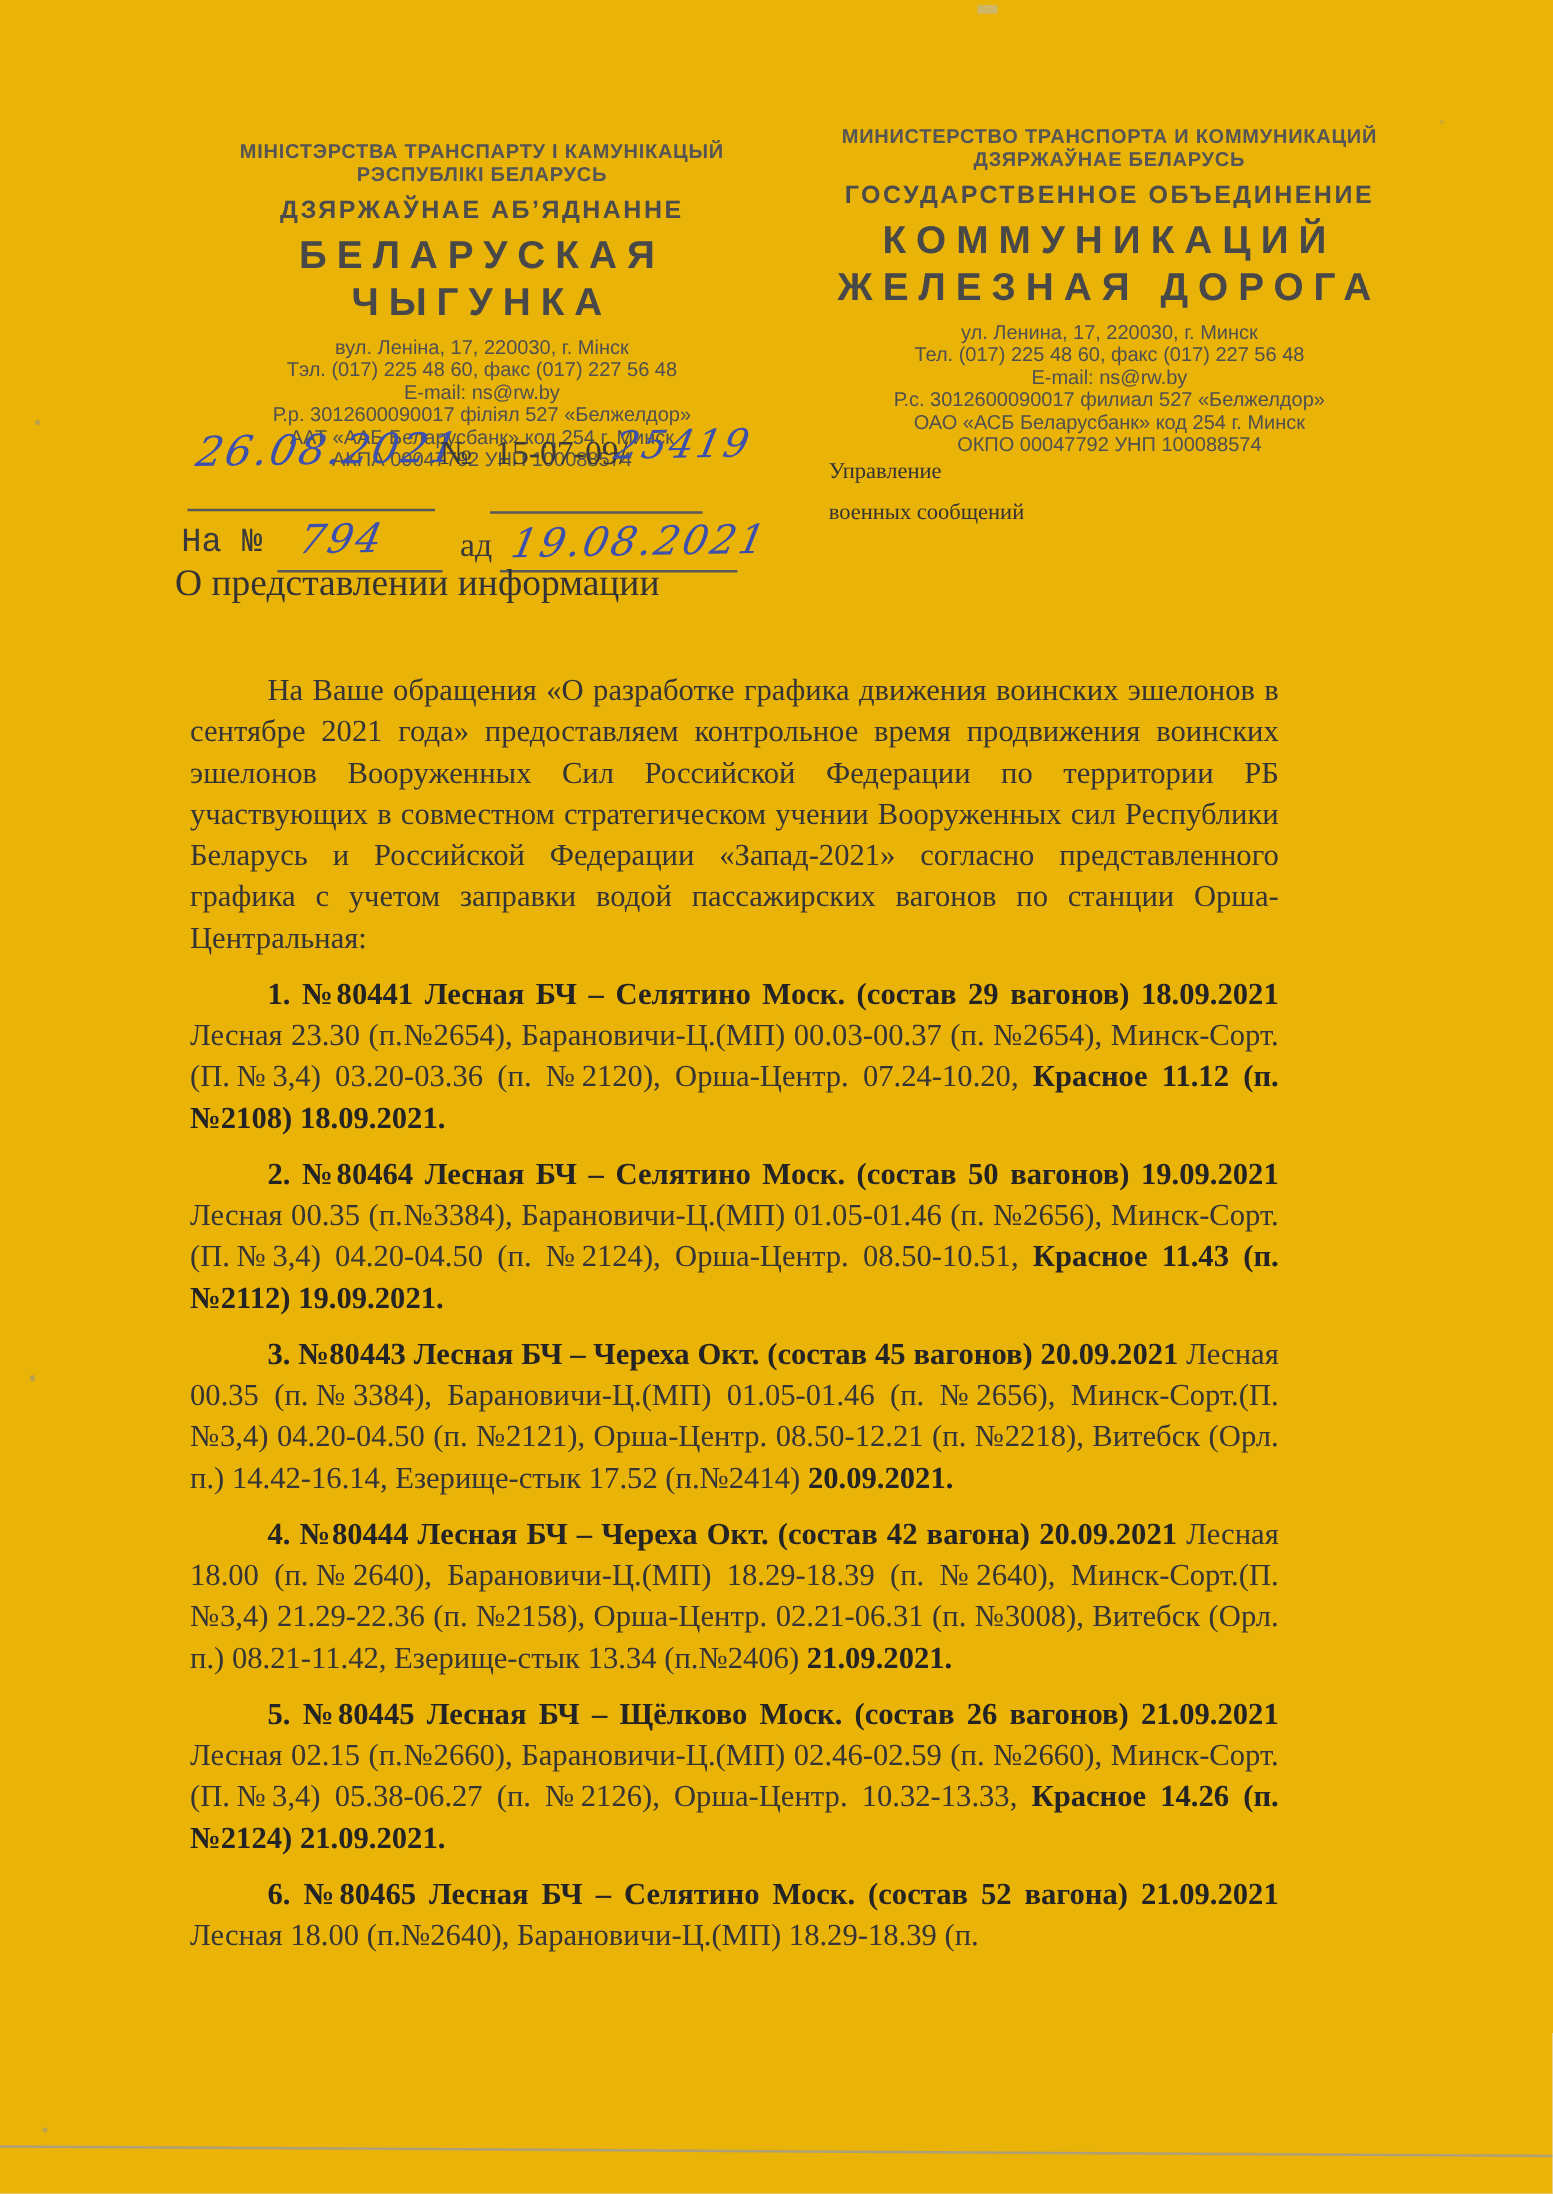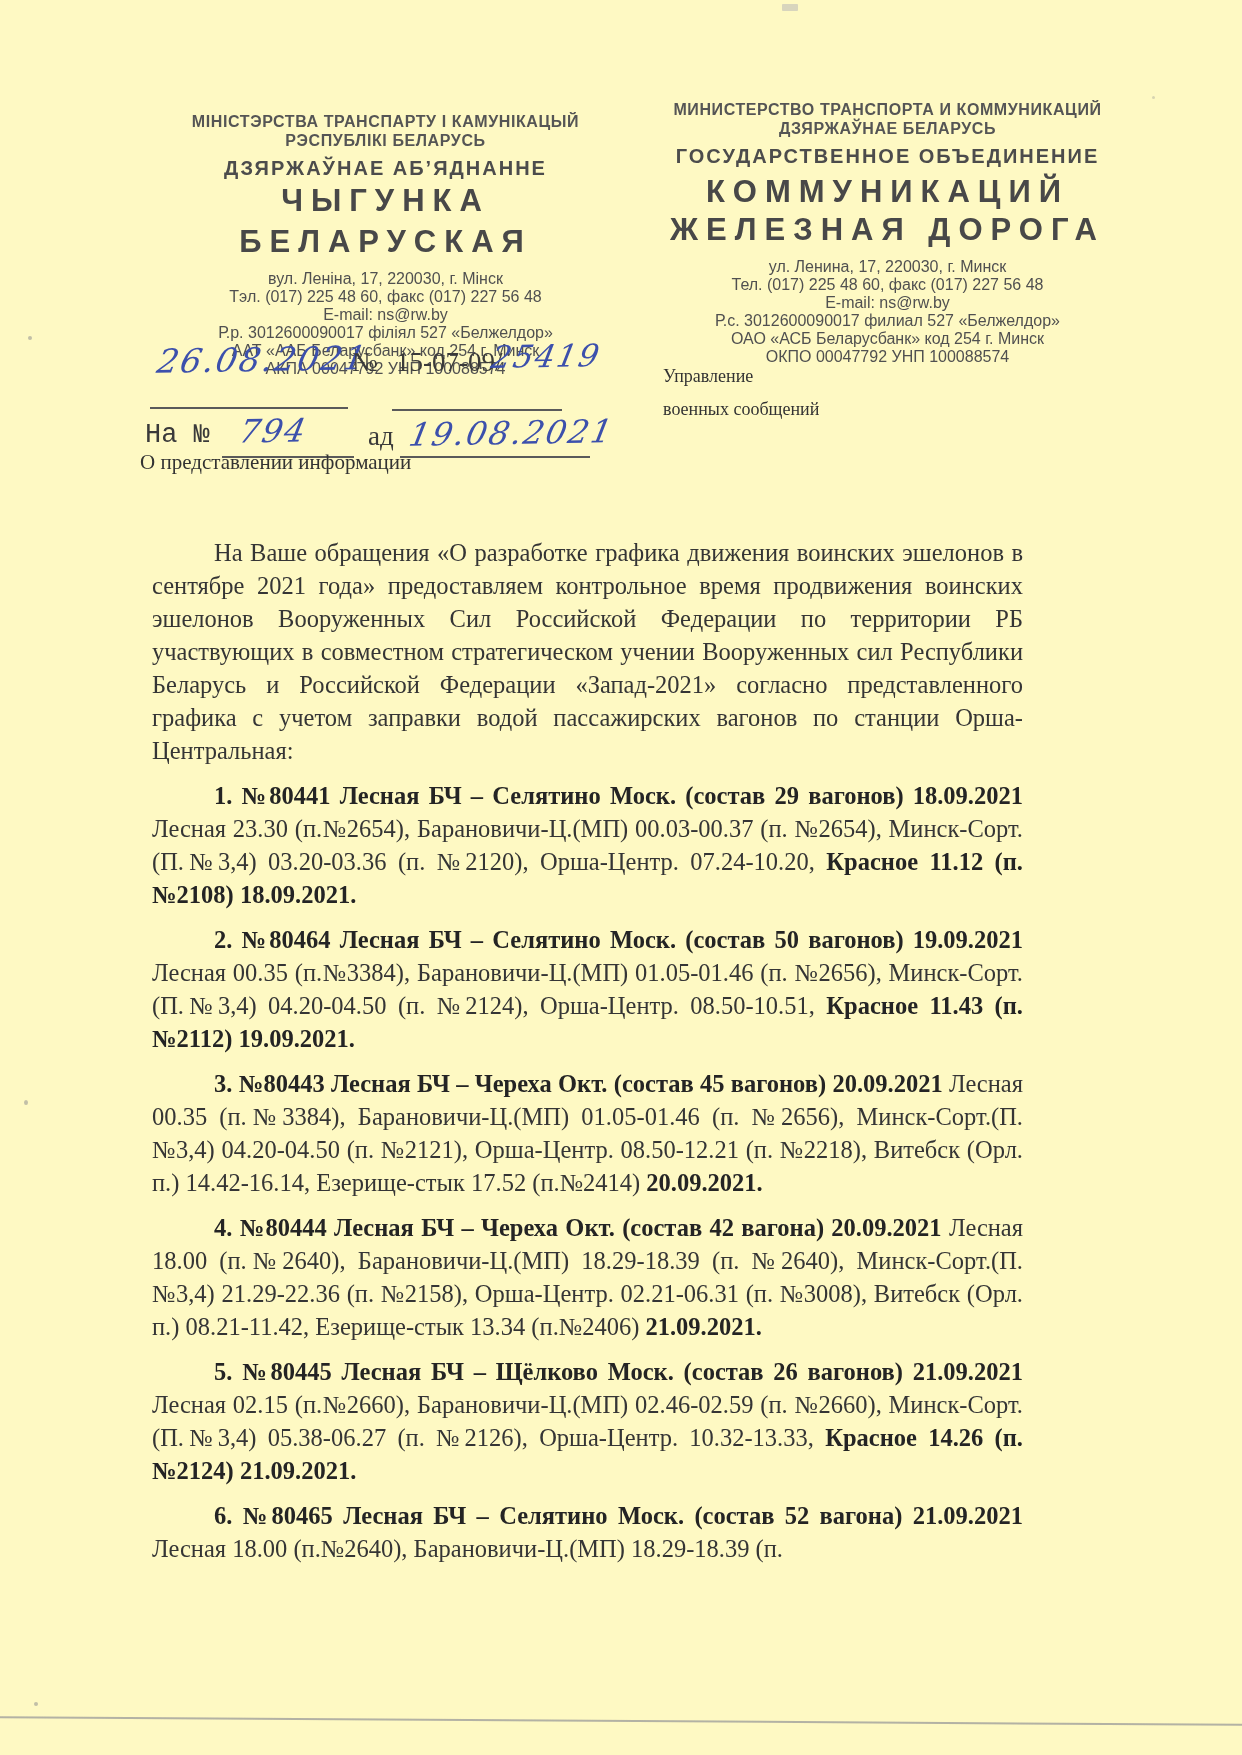--- a/index.html
+++ b/index.html
@@ -1,20 +1,20 @@
 <!DOCTYPE html>
 <html><head>
 <meta charset="utf-8">
 <style>
   html,body{margin:0;padding:0;background:#e8e8e8;}
   .page{
     position:relative;
     width:1242px;height:1755px;
     margin:0 auto;
-    background:#fef9c3;
+    background:#eab308;
     overflow:hidden;
     font-family:"Liberation Serif", serif;
     color:#3a3a3a;
   }
   
   .lh-col{position:absolute;text-align:center;font-family:"Liberation Sans", sans-serif;color:#4a4a4a;}
   .lh-left{top:112px;left:148px;width:475px;}
   .lh-right{top:100px;left:645px;width:485px;}
   .lh-ministry{font-size:16px;line-height:19px;letter-spacing:0.6px;font-weight:bold;color:#555;}
   .lh-orgtype{font-size:20px;font-weight:bold;letter-spacing:2px;margin-top:7px;color:#4c4c4c;}
@@ -37,21 +37,21 @@
   .underline{position:absolute;height:2px;background:#5a5a5a;}
   .u1{left:150px;top:407px;width:198px;}
   .u2{left:392px;top:409px;width:170px;}
   .u3{left:222px;top:456px;width:132px;}
   .u4{left:400px;top:456px;width:190px;}
   .lbl-no{left:352px;top:347px;}
   .lbl-reply{left:145px;top:420px;font-family:Liberation Mono, monospace;}
   .lbl-ad{left:368px;top:421px;}
   
   .addressee{position:absolute;left:663px;top:360px;font-size:18px;line-height:33px;color:#333;}
-  .subject{position:absolute;left:140px;top:450px;font-size:21px;color:#333;}
+  .subject{position:absolute;left:140px;top:450px;font-size:30px;color:#333;}
   
   .body-block{
     position:absolute;left:140px;top:524px;width:895px;
     font-size:24.5px;line-height:33px;
     text-align:justify;color:#353535;
   }
   .body-block p{margin:12px;text-indent:62px;}
   .body-block b{color:#242424;}
   
   .speck{position:absolute;background:#8f8f8f;border-radius:50%;opacity:.55;}
@@ -71,22 +71,22 @@
   <div class="speck sp1"></div>
   <div class="speck sp2"></div>
   <div class="speck sp3"></div>
   <div class="speck sp4"></div>
   <div class="bottom-edge"></div>
 
   <div class="lh-col lh-left">
     <div class="lh-ministry">МІНІСТЭРСТВА ТРАНСПАРТУ І КАМУНІКАЦЫЙ</div>
     <div class="lh-ministry">РЭСПУБЛІКІ БЕЛАРУСЬ</div>
     <div class="lh-orgtype">ДЗЯРЖАЎНАЕ АБ’ЯДНАННЕ</div>
+    <div class="lh-name lh-name-first">БЕЛАРУСКАЯ</div>
     <div class="lh-name">ЧЫГУНКА</div>
-    <div class="lh-name lh-name-first">БЕЛАРУСКАЯ</div>
     <div class="lh-addr lh-addr-first">вул. Леніна, 17, 220030, г. Мінск</div>
     <div class="lh-addr">Тэл. (017) 225 48 60, факс (017) 227 56 48</div>
     <div class="lh-addr">E-mail: ns@rw.by</div>
     <div class="lh-addr">Р.р. 3012600090017 філіял 527 «Белжелдор»</div>
     <div class="lh-addr">ААТ «ААБ Беларусбанк» код 254 г. Минск</div>
     <div class="lh-addr">АКПА 00047792  УНП 100088574</div>
   </div>
 
   <div class="lh-col lh-right">
     <div class="lh-ministry">МИНИСТЕРСТВО ТРАНСПОРТА И КОММУНИКАЦИЙ</div>

